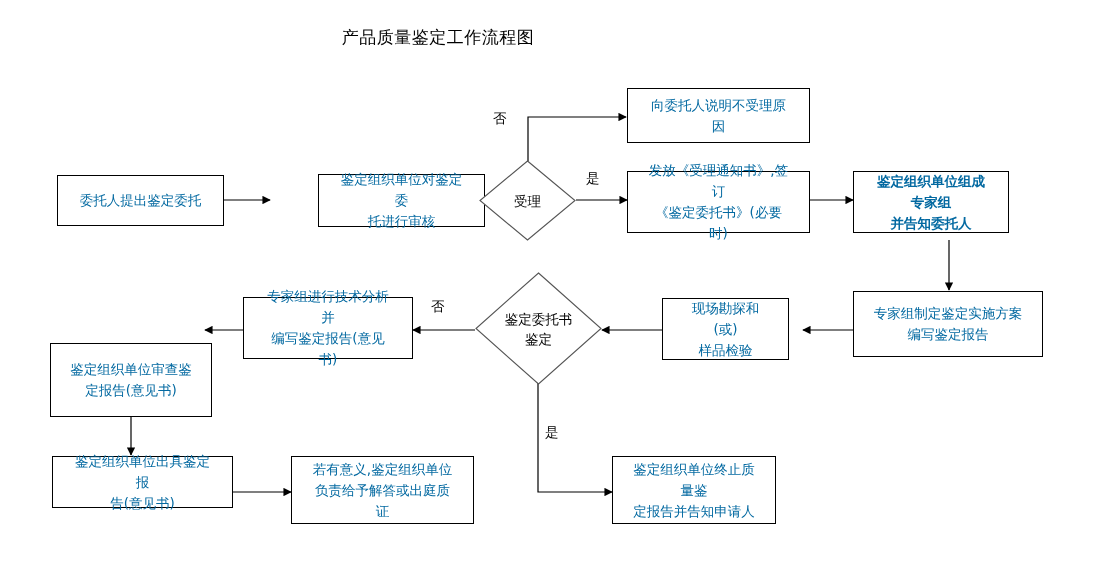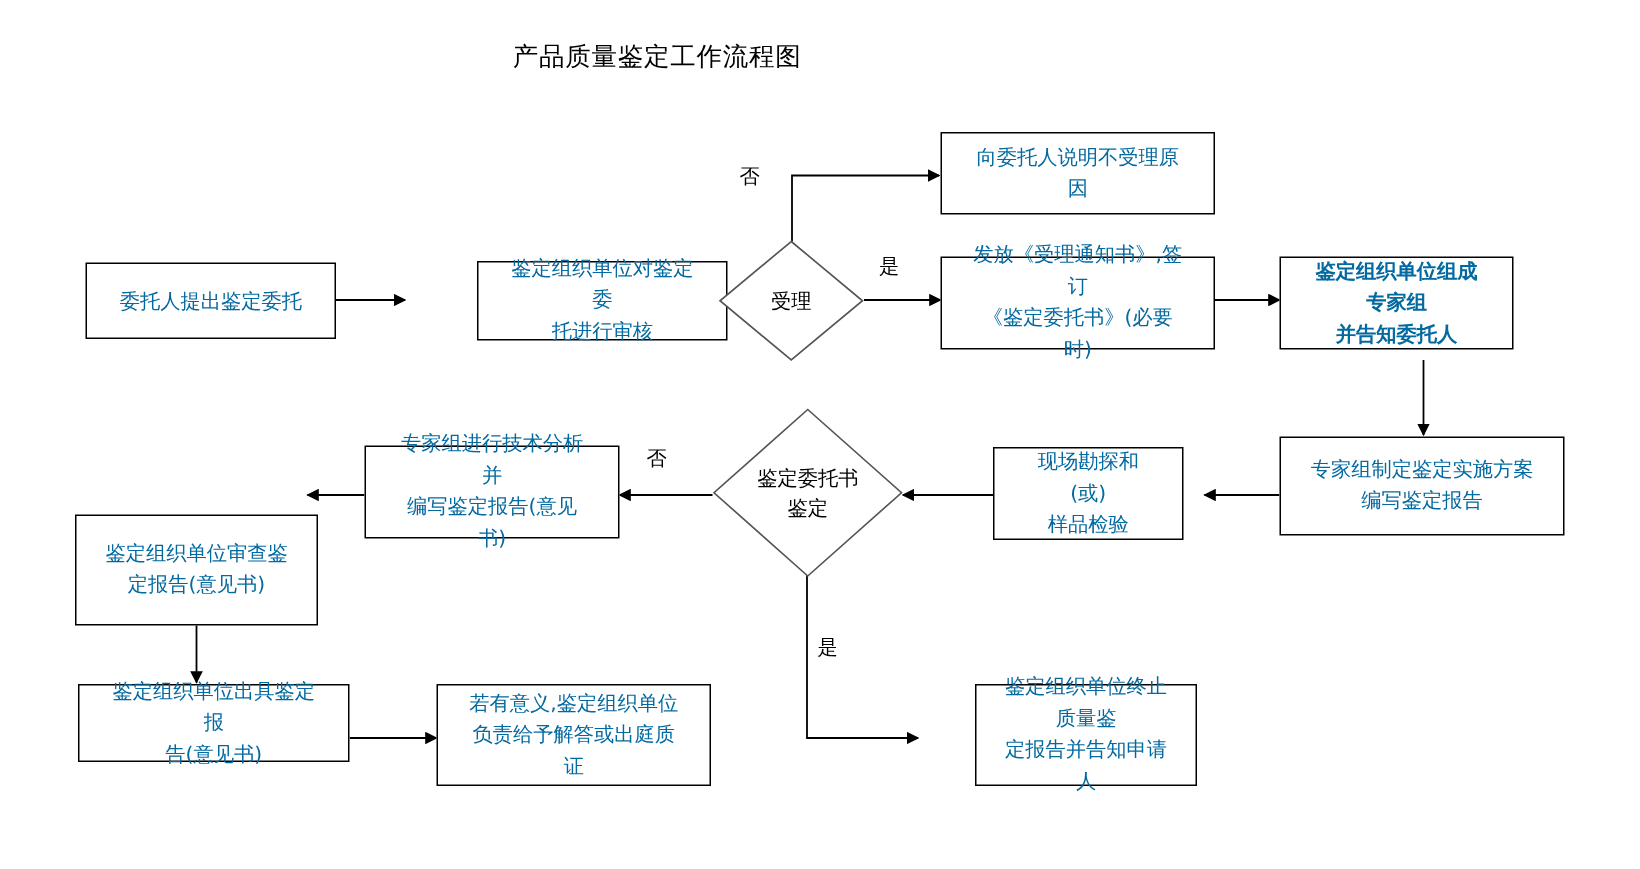--- a/index.html
+++ b/index.html
@@ -183,21 +183,21 @@
   <div class="node" style="left:52px; top:456px; width:181px; height:52px;">
     <span>鉴定组织单位出具鉴定报
 告(意见书)</span>
   </div>
 
   <div class="node" style="left:291px; top:456px; width:183px; height:68px;">
     <span>若有意义,鉴定组织单位
 负责给予解答或出庭质证</span>
   </div>
 
-  <div class="node" style="left:612px; top:456px; width:148px; height:68px;margin-left:38px;">
+  <div class="node" style="left:612px; top:456px; width:164px; height:68px;">
     <span>鉴定组织单位终止质量鉴
 定报告并告知申请人</span>
   </div>
 
   <div class="edge-label" style="left:493px; top:111px;">否</div>
 
   <div class="edge-label" style="left:586px; top:171px;">是</div>
 
   <div class="edge-label" style="left:431px; top:299px;">否</div>
 

